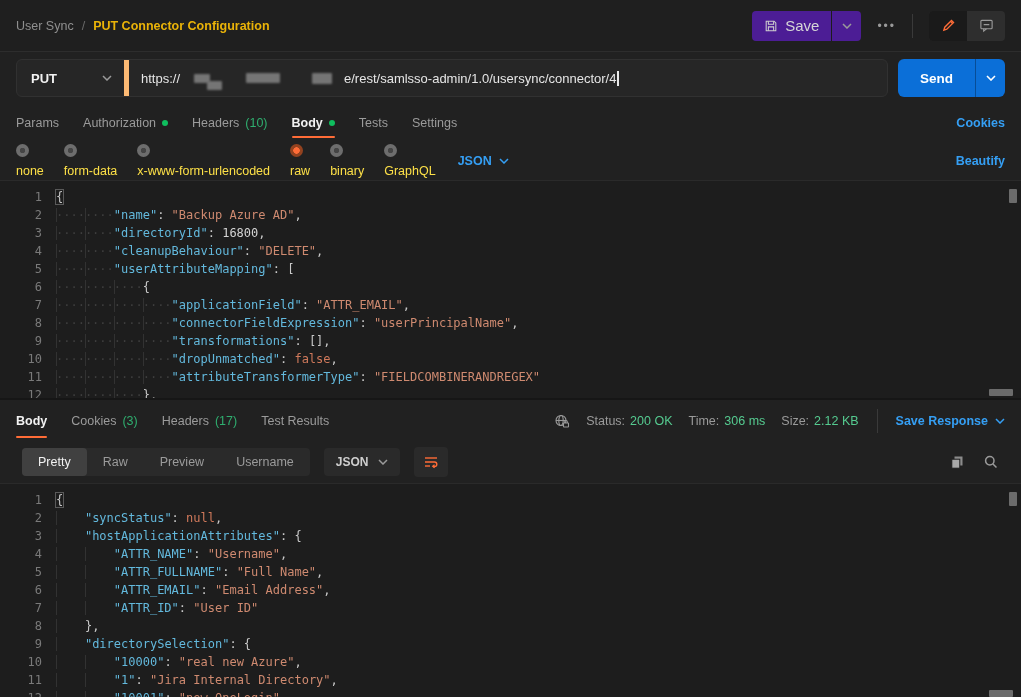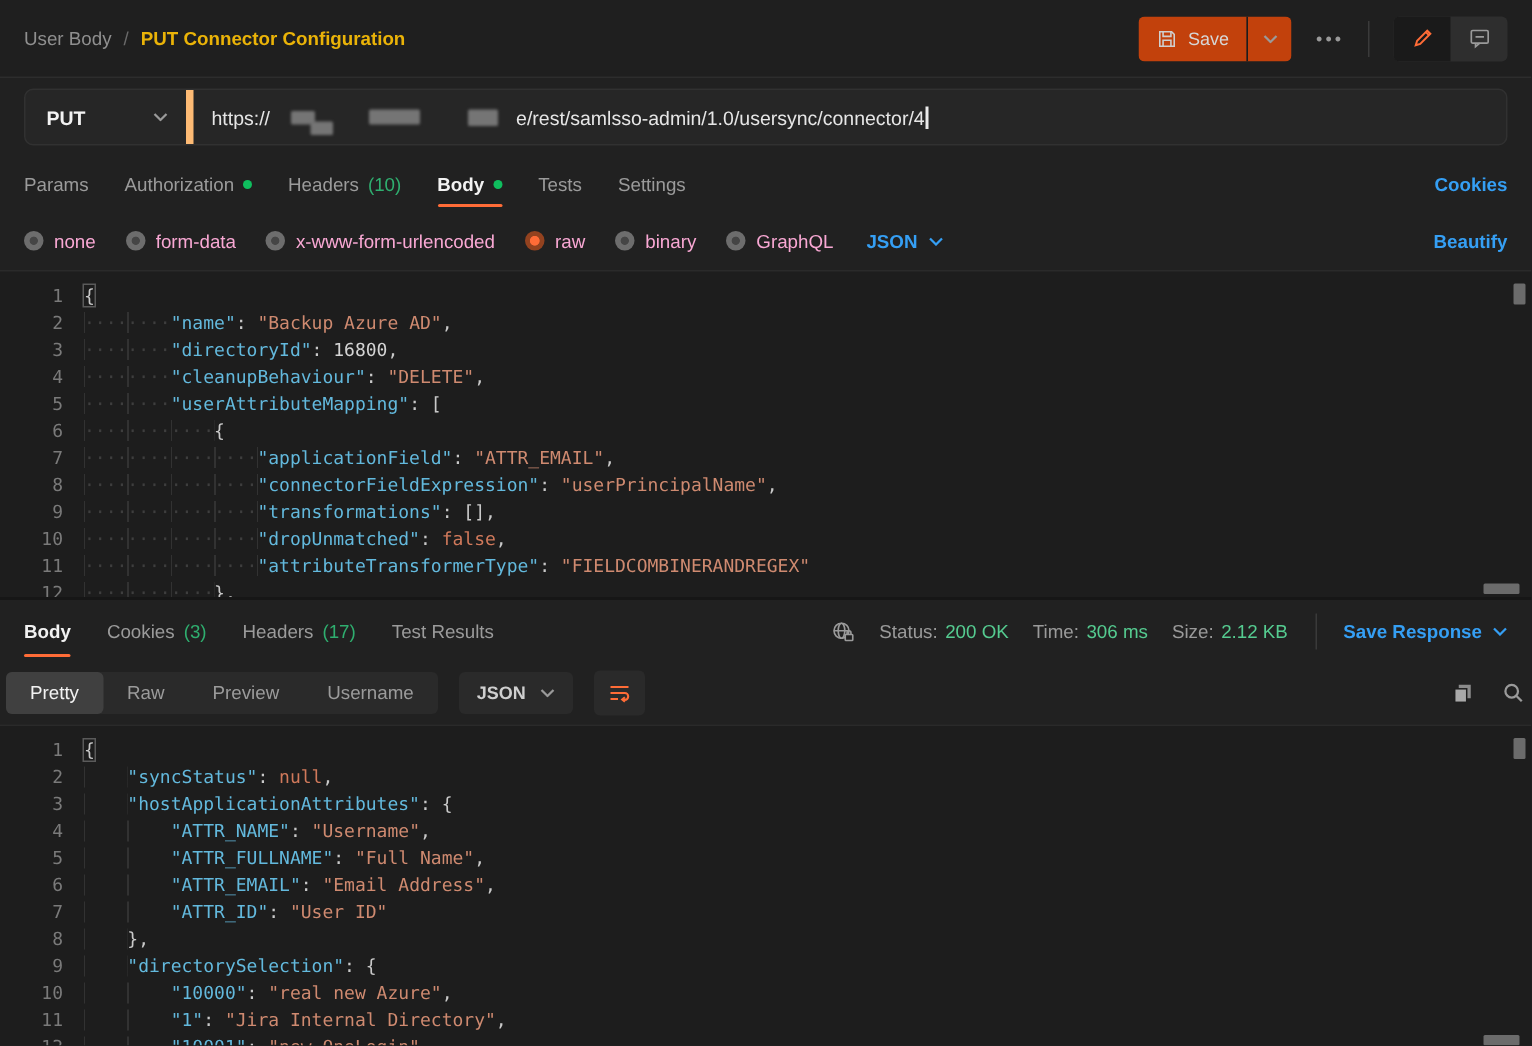--- a/index.html
+++ b/index.html
@@ -12,21 +12,21 @@
 
   
   .topbar { flex:0 0 52px; display:flex; align-items:center; justify-content:space-between;
             padding:0 16px; background:#1f1f1f; border-bottom:1px solid #2d2d2d; }
   .breadcrumb { display:flex; align-items:center; gap:8px; }
   .bc-parent { color:#8f8f8f; }
   .bc-sep { color:#6a6a6a; }
   .bc-current { color:#eab308; font-weight:700; }
   .topbar-right { display:flex; align-items:center; }
   .save-group { display:flex; border-radius:4px; overflow:hidden; }
-  .btn { background:#c2410c; border:none; color:#d6d6d6; font-family:inherit; font-size:12px;
+  .btn { background:#4c1d95; border:none; color:#d6d6d6; font-family:inherit; font-size:15px;
          height:30px; display:flex; align-items:center; gap:7px; cursor:pointer; }
   .save-btn { padding:0 12px; }
   .save-caret { width:30px; justify-content:center; border-left:1px solid #1c1c1c; color:#9a9a9a; }
   .more-btn { background:transparent; border:none; color:#9a9a9a; font-size:12px; letter-spacing:2px;
               margin-left:16px; cursor:pointer; }
   .vdivider { width:1px; height:24px; background:#3a3a3a; margin:0 16px; }
   .icon-pair { display:flex; background:#2e2e2e; border-radius:4px; overflow:hidden; }
   .icon-btn { width:38px; height:30px; display:flex; align-items:center; justify-content:center;
               background:transparent; border:none; color:#9a9a9a; cursor:pointer; }
   .icon-btn.active { background:#1a1a1a; color:#ff6c37; }
@@ -60,21 +60,21 @@
   .tab.active { color:#f2f2f2; font-weight:600; }
   .tab.active::after { content:""; position:absolute; left:0; right:0; bottom:3px; height:2px;
                        background:#ff6c37; border-radius:1px; }
   .tab .count { color:#2fae6f; }
   .dot { width:6px; height:6px; border-radius:50%; background:#0fbe5e; }
   .spacer { flex:1; }
   .link { color:#359ff4; font-weight:600; cursor:pointer; }
 
   
   .modes { flex:0 0 39px; display:flex; align-items:center; gap:20px; padding:0 16px; }
-  .mode { display:flex; align-items:flex-start; gap:7px; color:#f9a8d4; cursor:pointer; }
+  .mode { display:flex; align-items:flex-start; gap:7px; color:#fde047; cursor:pointer;flex-direction:column; }
   .radio { width:13px; height:13px; border-radius:50%; flex:0 0 13px;
            background:radial-gradient(circle,#454545 0 2.5px,#6d6d6d 3px); }
   .mode.selected .radio { background:radial-gradient(circle,#ff6c37 0 3px,#93421f 3.5px); }
   .lang-select { display:flex; align-items:center; gap:7px; color:#359ff4; font-weight:600;
                  margin-left:2px; cursor:pointer; }
   .lang-select .chev { color:#359ff4; }
 
   
   .editor { background:#1d1d1d; border-top:1px solid #2a2a2a; overflow:hidden; position:relative;
             padding-top:7px; font-family:"DejaVu Sans Mono", monospace; font-size:12px; line-height:18px; }
@@ -97,42 +97,42 @@
 
   
   .res-meta { flex:0 0 41px; display:flex; align-items:center; gap:24px; padding:0 16px; }
   .meta-right { margin-left:auto; display:flex; align-items:center; gap:16px; }
   .meta-item { display:flex; align-items:center; gap:5px; color:#9a9a9a; }
   .meta-val { color:#55cb90; }
   .globe { color:#9a9a9a; display:flex; }
   .save-response { display:flex; align-items:center; gap:7px; }
 
   
-  .res-toolbar { flex:0 0 42px; display:flex; align-items:center; gap:8px; padding:0 4px; }
+  .res-toolbar { flex:0 0 42px; display:flex; align-items:center; gap:8px; padding:0 22px; }
   .seg { display:flex; background:#2a2a2a; border-radius:4px; }
   .seg-btn { padding:7px 16px; font-size:12.5px; color:#9b9b9b; border:none; background:transparent;
              border-radius:4px; cursor:pointer; font-family:inherit; }
   .seg-btn.active { background:#404040; color:#f2f2f2; }
   .lang-box { display:flex; align-items:center; gap:9px; background:#2a2a2a; border-radius:4px;
               padding:7px 12px; color:#cfcfcf; font-weight:600; font-size:12px; margin-left:6px; cursor:pointer; }
   .lang-box .chev { color:#9a9a9a; }
   .wrap-btn { background:#2a2a2a; border:none; border-radius:4px; width:34px; height:30px;
               display:flex; align-items:center; justify-content:center; color:#ff6c37;
               margin-left:6px; cursor:pointer; }
   .toolbar-right { margin-left:auto; display:flex; align-items:center; gap:18px; color:#9a9a9a; }
   .tool-icon { background:transparent; border:none; color:#9a9a9a; display:flex; cursor:pointer; }
 </style>
 </head>
 <body>
 
 <div class="app">
 
   <header class="topbar">
     <div class="breadcrumb">
-      <span class="bc-parent">User Body</span>
+      <span class="bc-parent">User Sync</span>
       <span class="bc-sep">/</span>
       <span class="bc-current">PUT Connector Configuration</span>
     </div>
     <div class="topbar-right">
       <div class="save-group">
         <button class="btn save-btn">
           <span style="display:flex">
             <svg width="14" height="14" viewBox="0 0 16 16" fill="none" stroke="#cfcfcf" stroke-width="1.2">
               <path d="M2.5 2.5h9l2 2v9h-11z"></path>
                 <path d="M5 2.5v3.5h6V2.5M5 13.5V9h6v4.5"></path>
@@ -184,20 +184,30 @@
       </div>
       <div class="url-field">
         <span>https://</span>
         <span class="redact r1"></span>
         <span class="redact r2"></span>
         <span class="redact r3"></span>
         <span class="redact r4"></span>
         <span>e/rest/samlsso-admin/1.0/usersync/connector/4</span>
         <span class="caret-bar"></span>
       </div>
+    </div>
+    <div class="send-group">
+      <button class="send-main">Send</button>
+      <button class="send-caret">
+        <span style="display:flex">
+          <svg width="10" height="6" viewBox="0 0 10 6" fill="none" stroke="currentColor" stroke-width="1.6">
+              <polyline points="1,1 5,5 9,1"></polyline>
+            </svg>
+        </span>
+      </button>
     </div>
   </div>
 
   <nav class="req-tabs">
     <div style="display:flex;gap:24px;height:100%">
         <div class="tab">
           <span>Params</span>
         </div>
         <div class="tab">
           <span>Authorization</span>

